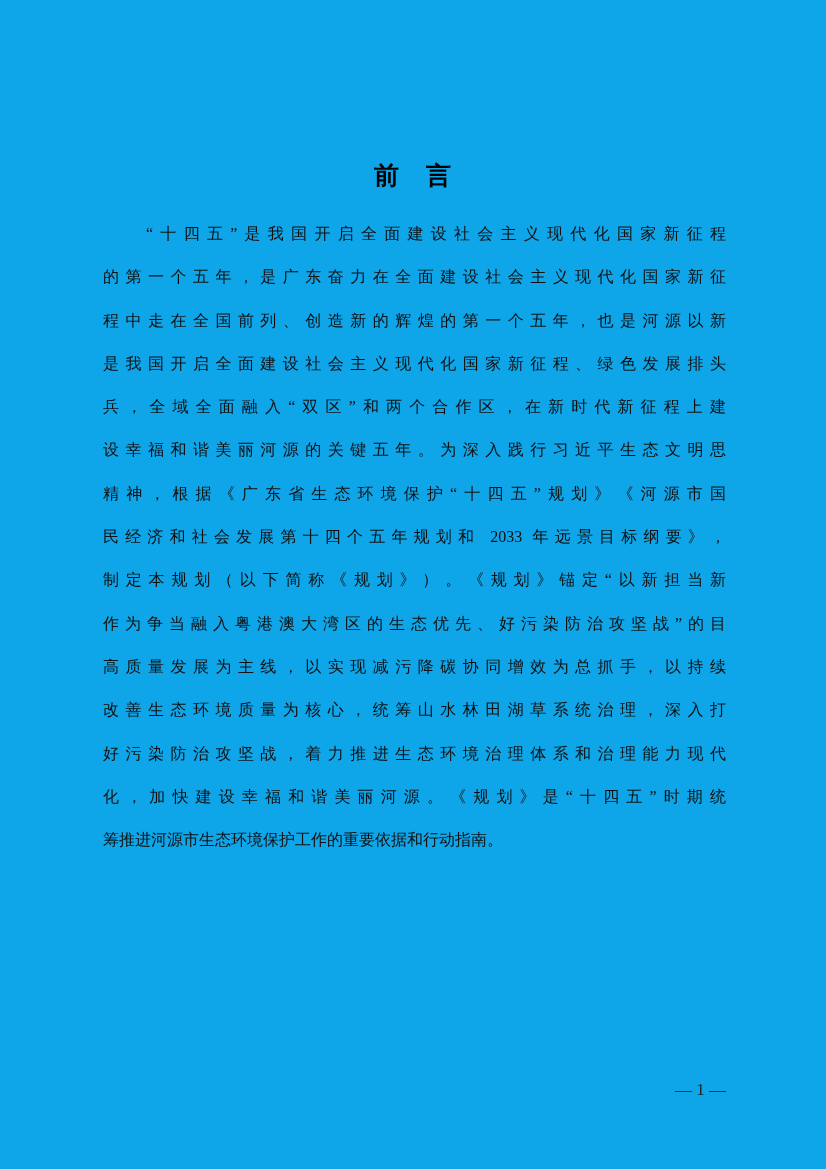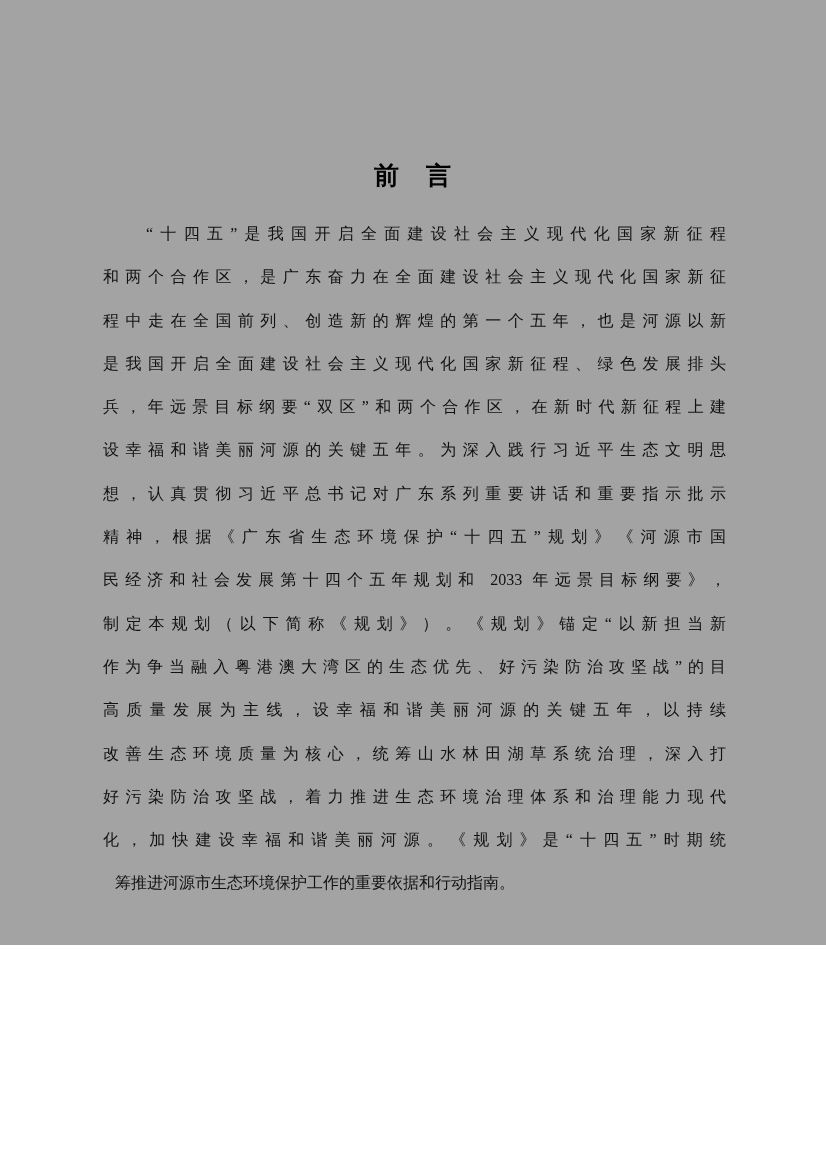--- a/index.html
+++ b/index.html
@@ -3,22 +3,22 @@
 <meta charset="utf-8">
 <style>
   html, body {
     margin: 0;
     padding: 0;
     background: #ffffff;
   }
   .page {
     position: relative;
     width: 826px;
-    height: 945px;
-    background: #a3a3a3;
+    height: 1169px;
+    background: #0ea5e9;
     overflow: hidden;
     font-family: "Liberation Serif", "DejaVu Serif", serif;
     color: #111111;
   }
   .doc-title {
     position: absolute;
     top: 158px;
     left: 0;
     width: 100%;
     margin: 0;
@@ -44,51 +44,49 @@
     text-align: justify;
     text-align-last: justify;
     white-space: normal;
   }
   .line.first {
     text-indent: 43px;
   }
   .line.last {
     text-align: left;
     text-align-last: left;
-    margin-left: 12px;
   }
   .page-number {
     position: absolute;
     top: 1078px;
     right: 100px;
     font-size: 17px;
     line-height: 24px;
     color: #222222;
     font-family: "Liberation Serif", "DejaVu Serif", serif;
   }
 </style>
 </head>
 <body>
 
 <div class="page">
   <h1 class="doc-title">前　言</h1>
 
   <div class="content">
       <div class="line first">“十四五”是我国开启全面建设社会主义现代化国家新征程</div>
-      <div class="line">和两个合作区，是广东奋力在全面建设社会主义现代化国家新征</div>
+      <div class="line">的第一个五年，是广东奋力在全面建设社会主义现代化国家新征</div>
       <div class="line">程中走在全国前列、创造新的辉煌的第一个五年，也是河源以新</div>
       <div class="line">是我国开启全面建设社会主义现代化国家新征程、绿色发展排头</div>
-      <div class="line">兵，年远景目标纲要“双区”和两个合作区，在新时代新征程上建</div>
+      <div class="line">兵，全域全面融入“双区”和两个合作区，在新时代新征程上建</div>
       <div class="line">设幸福和谐美丽河源的关键五年。为深入践行习近平生态文明思</div>
-      <div class="line">想，认真贯彻习近平总书记对广东系列重要讲话和重要指示批示</div>
       <div class="line">精神，根据《广东省生态环境保护“十四五”规划》《河源市国</div>
       <div class="line">民经济和社会发展第十四个五年规划和 2033 年远景目标纲要》，</div>
       <div class="line">制定本规划（以下简称《规划》）。《规划》锚定“以新担当新</div>
       <div class="line">作为争当融入粤港澳大湾区的生态优先、好污染防治攻坚战”的目</div>
-      <div class="line">高质量发展为主线，设幸福和谐美丽河源的关键五年，以持续</div>
+      <div class="line">高质量发展为主线，以实现减污降碳协同增效为总抓手，以持续</div>
       <div class="line">改善生态环境质量为核心，统筹山水林田湖草系统治理，深入打</div>
       <div class="line">好污染防治攻坚战，着力推进生态环境治理体系和治理能力现代</div>
       <div class="line">化，加快建设幸福和谐美丽河源。《规划》是“十四五”时期统</div>
       <div class="line last">筹推进河源市生态环境保护工作的重要依据和行动指南。</div>
     </div>
 
   <div class="page-number">— 1 —</div>
 </div>
 
 </body></html>

